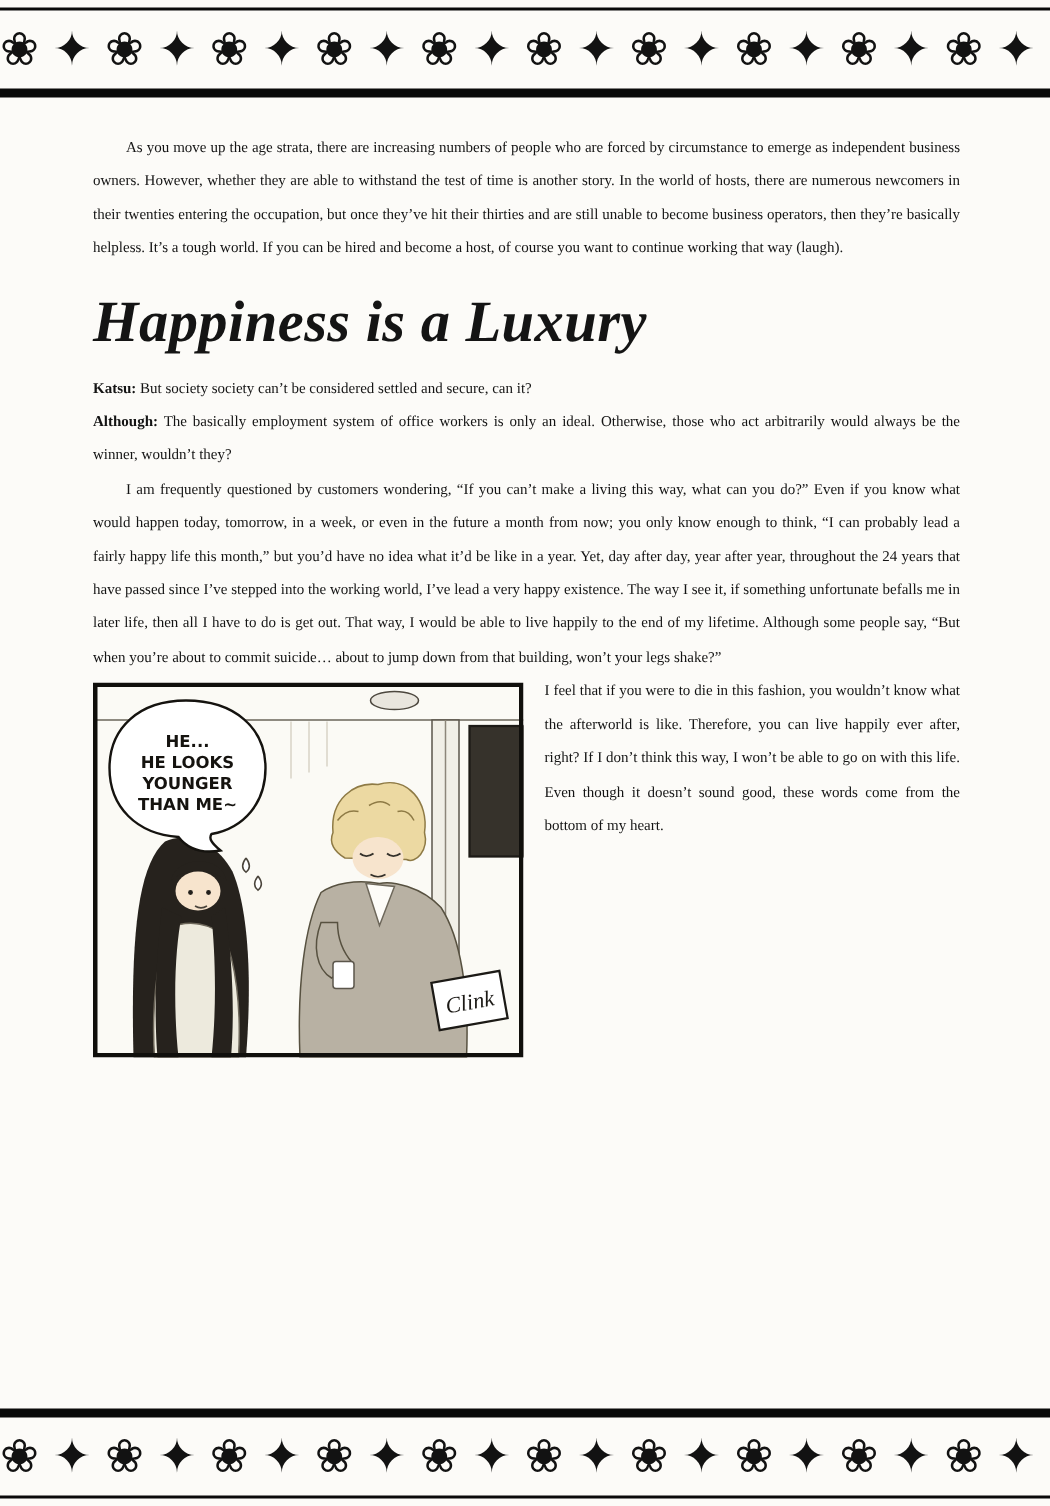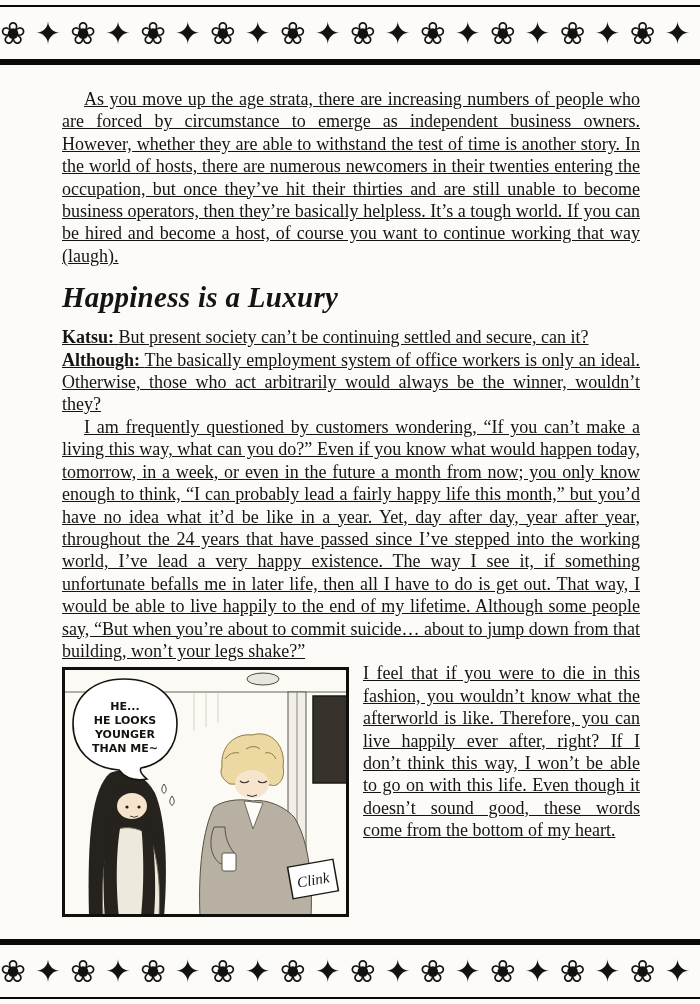--- a/index.html
+++ b/index.html
@@ -37,29 +37,28 @@
 
   
   .content {
     position: absolute;
     top: 88px;
     left: 62px;
     width: 578px;
   }
   p.body-text {
     margin: 0;
-    font-size: 18px;
+    font-size: 10px;
     line-height: 22.4px;
     text-align: justify;
-    text-decoration: underline;
   }
   p.indent { text-indent: 22px; }
   .section-heading {
     margin: 14px 0 12px 0;
-    font-size: 29px;
+    font-size: 39px;
     font-weight: bold;
     font-style: italic;
     letter-spacing: 0.3px;
   }
   .dialog { margin-top: 22px; }
   .speaker { font-weight: bold; }
 
   
   .manga-panel {
     float: left;
@@ -87,21 +86,21 @@
     <div class="line-thin"></div>
   </div>
 
   <div class="content">
 
     <p class="body-text indent">As you move up the age strata, there are increasing numbers of people who are forced by circumstance to emerge as independent business owners. However, whether they are able to withstand the test of time is another story. In the world of hosts, there are numerous newcomers in their twenties entering the occupation, but once they’ve hit their thirties and are still unable to become business operators, then they’re basically helpless. It’s a tough world. If you can be hired and become a host, of course you want to continue working that way (laugh).</p>
 
 
     <h1 class="section-heading">Happiness is a Luxury</h1>
 
-    <p class="body-text dialog"><span class="speaker">Katsu:</span> <span>But present society can’t be continuing settled and secure, can it?</span></p>
+    <p class="body-text dialog"><span class="speaker">Katsu:</span> <span>But society society can’t be considered settled and secure, can it?</span></p>
 
     <p class="body-text dialog"><span class="speaker">Although:</span> <span>The basically employment system of office workers is only an ideal. Otherwise, those who act arbitrarily would always be the winner, wouldn’t they?</span></p>
 
     <p class="body-text indent">I am frequently questioned by customers wondering, “If you can’t make a living this way, what can you do?” Even if you know what would happen today, tomorrow, in a week, or even in the future a month from now; you only know enough to think, “I can probably lead a fairly happy life this month,” but you’d have no idea what it’d be like in a year. Yet, day after day, year after year, throughout the 24 years that have passed since I’ve stepped into the working world, I’ve lead a very happy existence. The way I see it, if something unfortunate befalls me in later life, then all I have to do is get out. That way, I would be able to live happily to the end of my lifetime. Although some people say, “But when you’re about to commit suicide… about to jump down from that building, won’t your legs shake?”</p>
 
     <div class="manga-panel">
       <svg viewBox="0 0 287 250" xmlns="http://www.w3.org/2000/svg">
 
         <rect x="0" y="0" width="287" height="250" fill="#fbfaf5"></rect>
 

